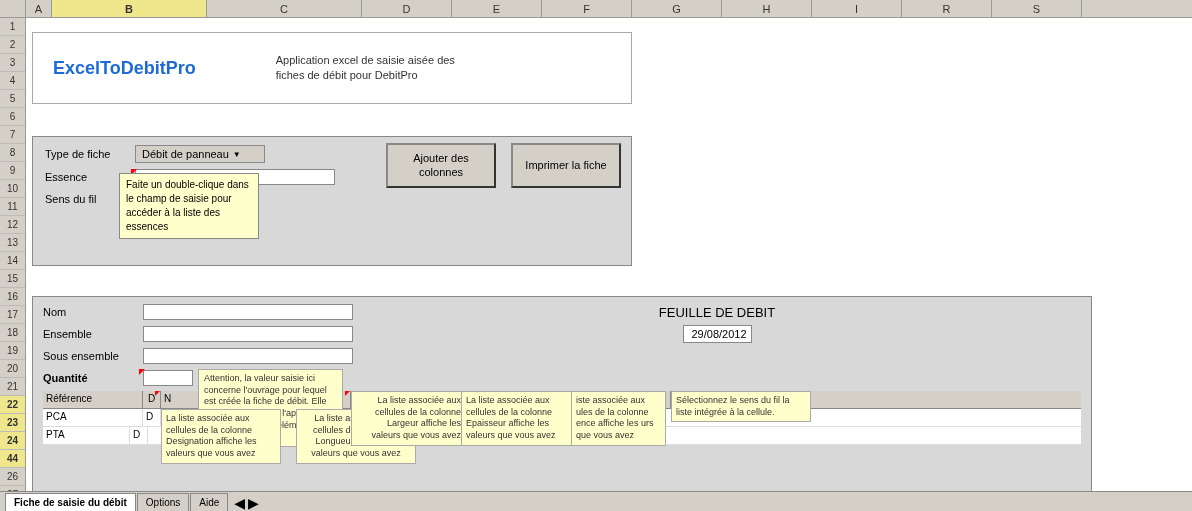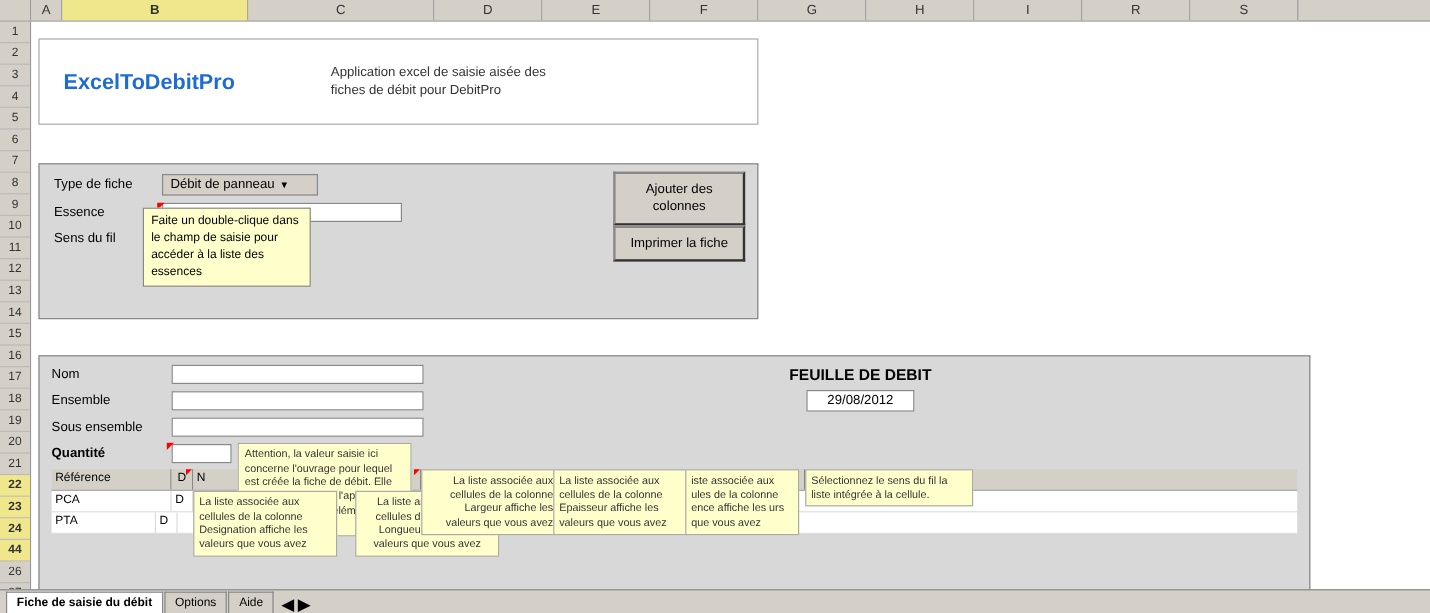--- a/index.html
+++ b/index.html
@@ -246,40 +246,40 @@
 
         <div style="position:absolute; top:36px; left:86px; background:#ffffcc; border:1px solid #888; padding:4px 6px; font-size:10px; width:140px; z-index:10; line-height:1.4;">
           <span>Faite un double-clique dans le champ de saisie pour accéder à la liste des essences</span>
         </div>
 
         <div style="display:flex; align-items:center; margin-bottom:6px;">
           <span style="width:90px; font-size:11px;">Sens du fil</span>
           <input type="text" value="numéroter" style="background: white; border: 1px solid rgb(136, 136, 136); height: 16px; width: 110px; font-size: 11px;">
         </div>
 
-        <div style="position:absolute; top:6px; right:10px; display:flex; flex-direction:column; justify-content:flex-end;">
+        <div style="position:absolute; top:6px; right:10px; display:flex; flex-direction:row; gap:15px;justify-content:flex-end;">
           <button class="action-btn">Ajouter des colonnes</button>
           <button class="action-btn">Imprimer la fiche</button>
         </div>
       </div>
 
       <div style="position:absolute; top:278px; left:6px; width:1060px; height:200px; background:#d8d8d8; border:1px solid #888;">
         <div style="padding:6px 10px;">
 
           <div style="display:flex; align-items:center; margin-bottom:4px; height:18px;">
             <span style="width:100px; font-size:11px;">Nom</span>
             <input type="text" style="background: white; border: 1px solid rgb(136, 136, 136); height: 16px; width: 210px; font-size: 11px;">
-            <div style="flex:1; text-align:center; font-weight:bold; font-size:13px;">FEUILLE DE DEBIT</div>
+            <div style="flex:1; text-align:center; font-weight:normal; font-size:13px;">FEUILLE DE DEBIT</div>
           </div>
 
           <div style="display:flex; align-items:center; margin-bottom:4px; height:18px;">
             <span style="width:100px; font-size:11px;">Ensemble</span>
             <input type="text" style="background: white; border: 1px solid rgb(136, 136, 136); height: 16px; width: 210px; font-size: 11px;">
             <div style="flex:1; display:flex; align-items:center; justify-content:center;">
-              <div style="background:white;border:1px solid #888;padding:2px 8px;font-size:11px;width:90px;text-align:center;">29/08/2012</div>
+              <div style="background:white;border:1px solid #888;padding:2px 8px;font-size:11px;width:69px;text-align:center;">29/08/2012</div>
             </div>
           </div>
 
           <div style="display:flex; align-items:center; margin-bottom:4px; height:18px;">
             <span style="width:100px; font-size:11px;">Sous ensemble</span>
             <input type="text" style="background: white; border: 1px solid rgb(136, 136, 136); height: 16px; width: 210px; font-size: 11px;">
           </div>
 
           <div style="display:flex; align-items:center; margin-bottom:4px; height:18px; position:relative;">
             <span style="width:100px; font-size:11px; font-weight:bold;">Quantité</span>

